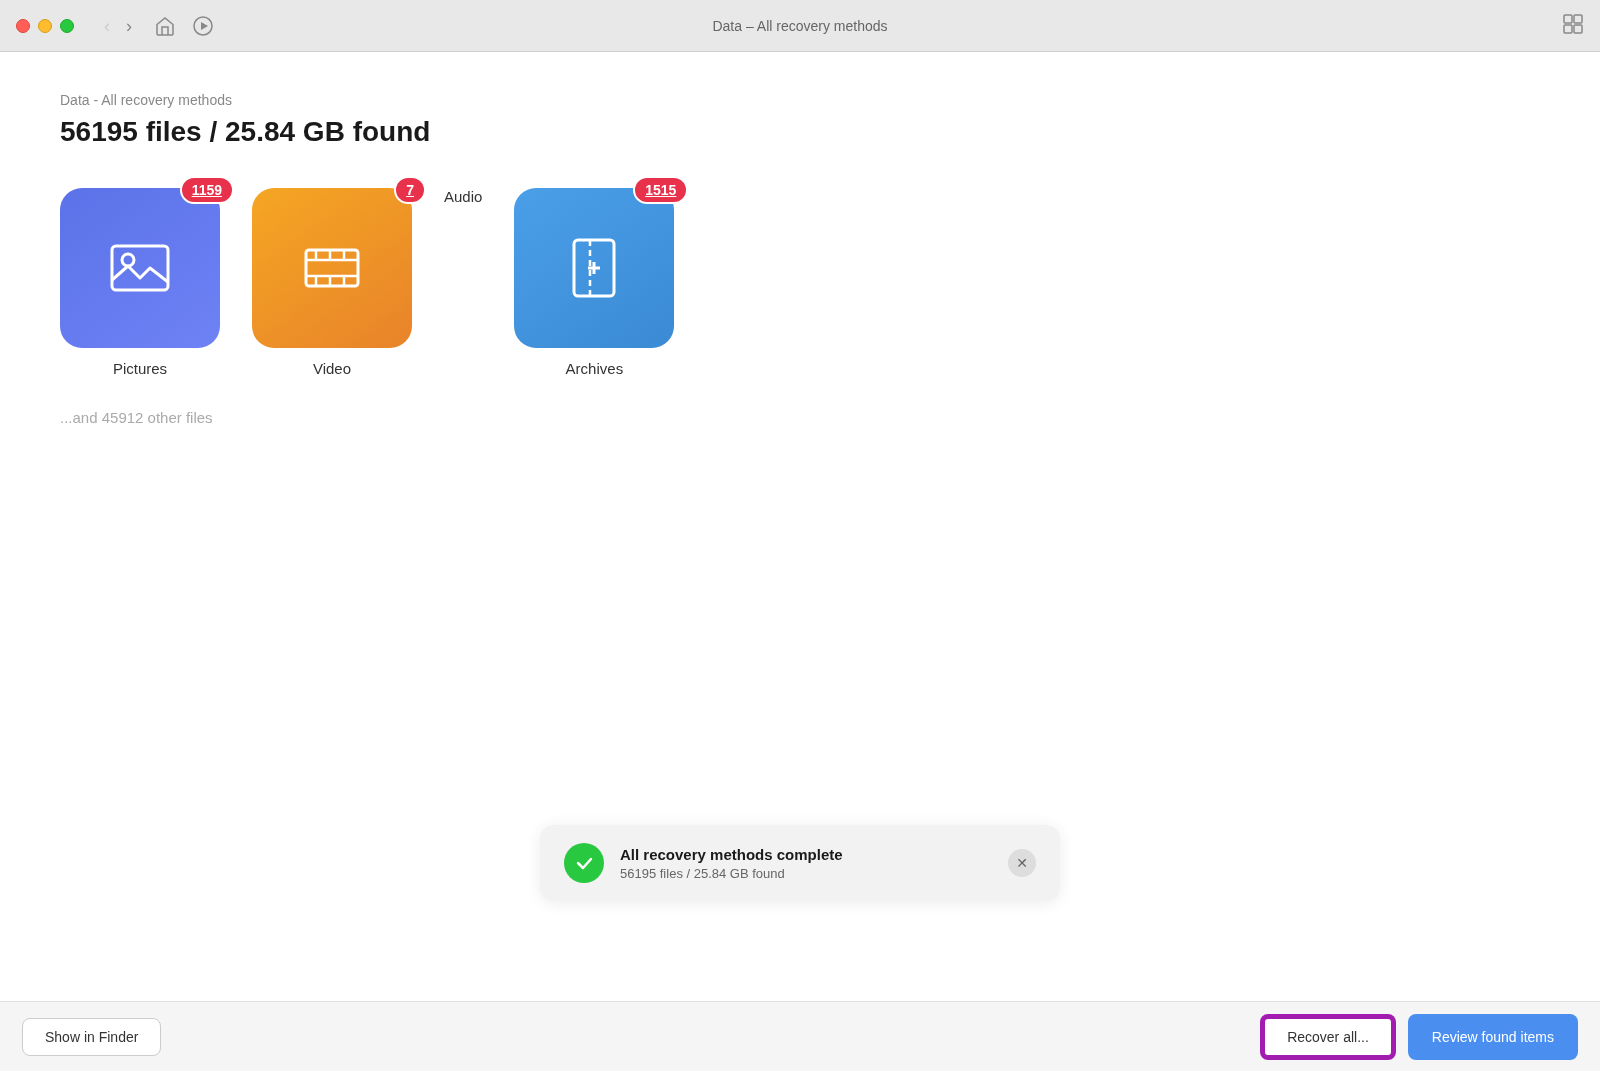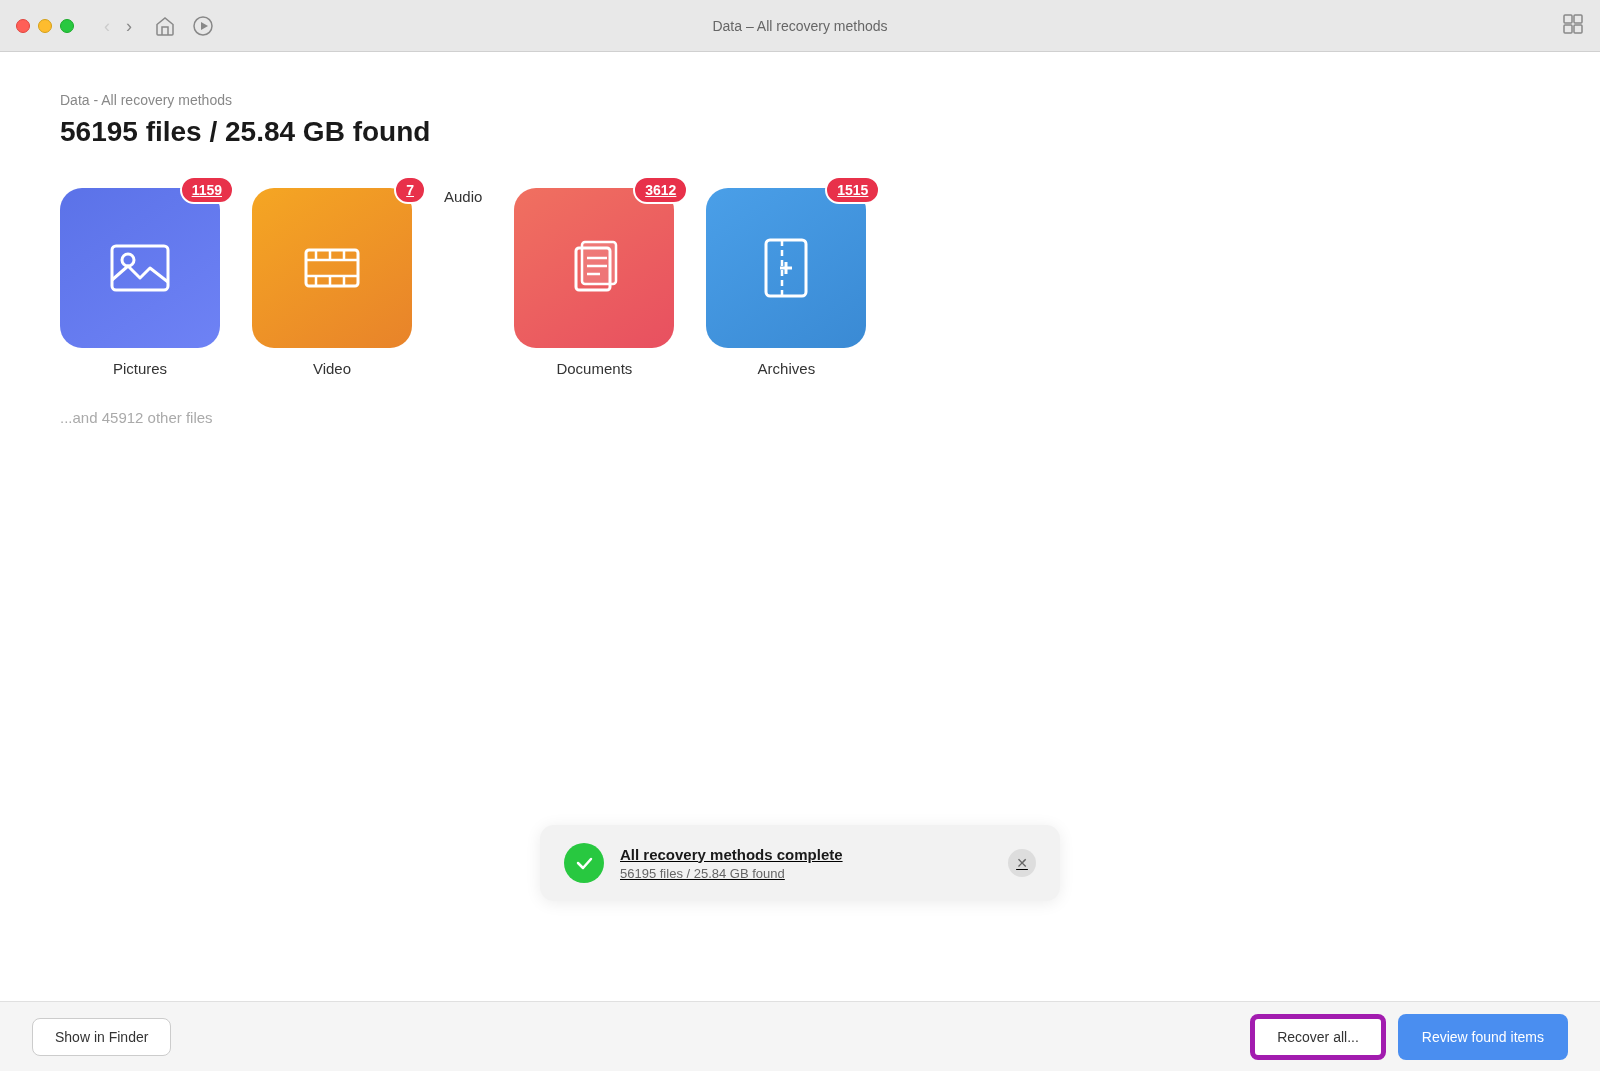--- a/index.html
+++ b/index.html
@@ -183,21 +183,20 @@
       left: 50%;
       transform: translateX(-50%);
       background: #f2f2f2;
       border-radius: 14px;
       padding: 18px 24px;
       display: flex;
       align-items: center;
       gap: 16px;
       width: 520px;
       box-shadow: 0 2px 16px rgba(0,0,0,0.08);
-      text-decoration: underline;
     }
 
     .notification-check {
       width: 40px;
       height: 40px;
       border-radius: 50%;
       background: #28c840;
       display: flex;
       align-items: center;
       justify-content: center;
@@ -235,21 +234,21 @@
       flex-shrink: 0;
     }
 
     
     .bottom-toolbar {
       height: 70px;
       background: #f5f5f5;
       border-top: 1px solid #e0e0e0;
       display: flex;
       align-items: center;
-      padding: 0 32px;
+      padding: 0 22px;
       flex-shrink: 0;
     }
 
     .btn-show-finder {
       background: white;
       border: 1px solid #ccc;
       border-radius: 8px;
       padding: 10px 22px;
       font-size: 14px;
       color: #333;
@@ -358,36 +357,20 @@
         </div>
         <div class="badge">7</div>
       </div>
       <div class="category-label">Video</div>
     </div>
 
     <div class="category-item">
       <div class="category-label">Audio</div>
     </div>
 
-    <div class="category-item">
-      <div class="category-card-wrapper">
-        <div class="category-card card-documents">
-          <svg viewBox="0 0 72 72" fill="none">
-
-            <rect x="18" y="16" width="34" height="42" rx="3" stroke="white" stroke-width="3" fill="none"></rect>
-            <rect x="24" y="10" width="34" height="42" rx="3" stroke="white" stroke-width="2.5" fill="rgba(255,255,255,0.15)"></rect>
-            <line x1="29" y1="26" x2="49" y2="26" stroke="white" stroke-width="2.5"></line>
-            <line x1="29" y1="34" x2="49" y2="34" stroke="white" stroke-width="2.5"></line>
-            <line x1="29" y1="42" x2="42" y2="42" stroke="white" stroke-width="2.5"></line>
-          </svg>
-        </div>
-        <div class="badge">3612</div>
-      </div>
-      <div class="category-label">Documents</div>
-    </div>
 
     <div class="category-item">
       <div class="category-card-wrapper">
         <div class="category-card card-archives">
           <svg viewBox="0 0 72 72" fill="none">
 
             <rect x="16" y="8" width="40" height="56" rx="4" stroke="white" stroke-width="3" fill="none"></rect>
 
             <line x1="32" y1="8" x2="32" y2="64" stroke="white" stroke-width="2.5" stroke-dasharray="6 4"></line>
             <path d="M36 30 L36 42" stroke="white" stroke-width="3"></path>

